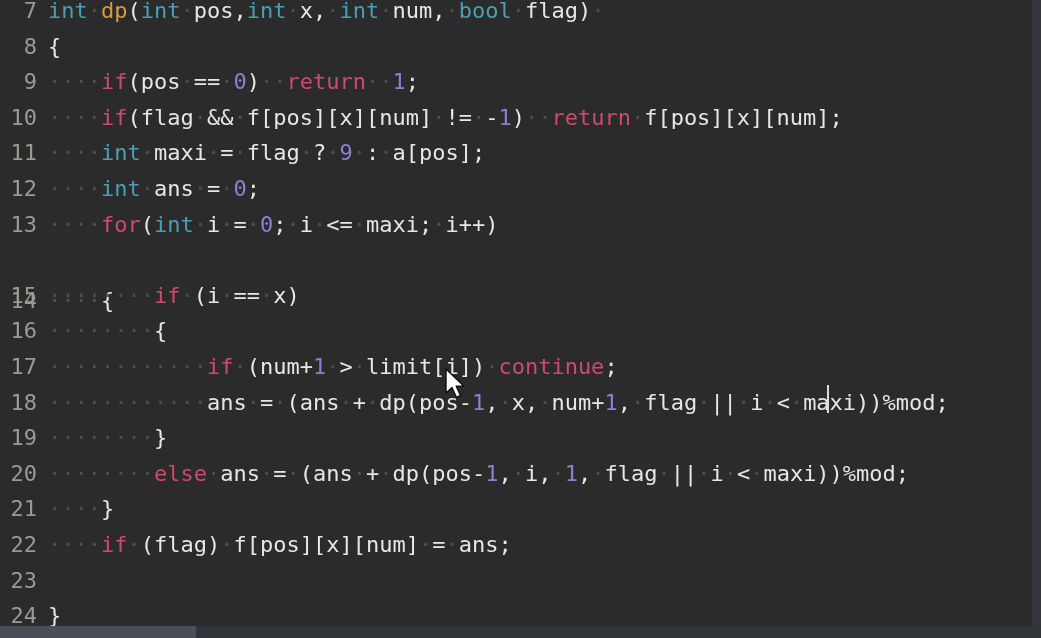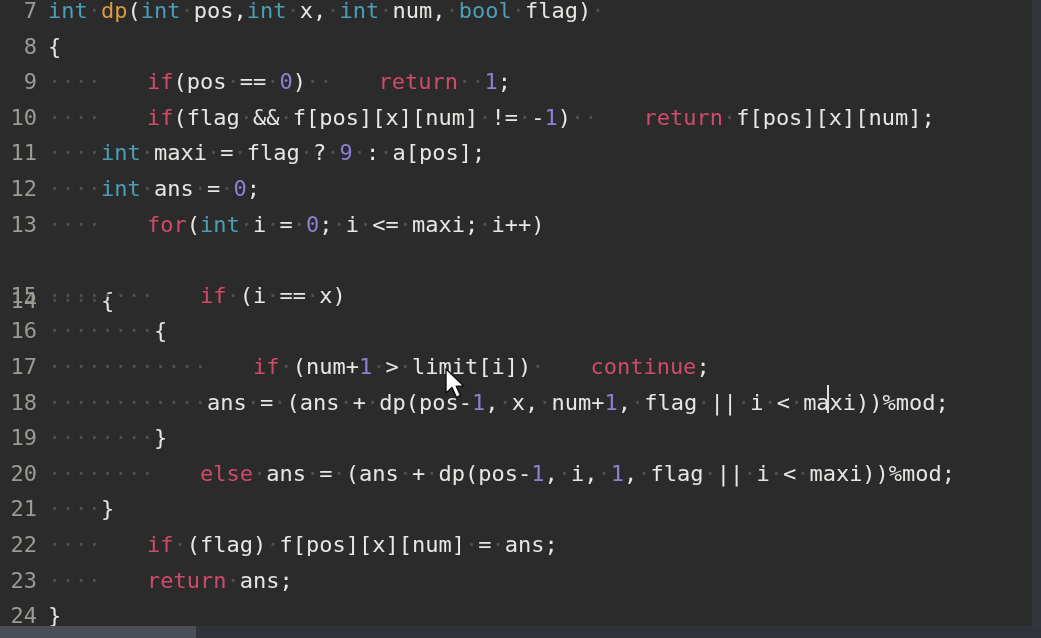--- a/index.html
+++ b/index.html
@@ -58,21 +58,21 @@
   .line-code {
     position: absolute;
     left: 48px;
     top: 0;
     color: #e8e6e3;
     font-size: 22px;
     font-family: "DejaVu Sans Mono", "Liberation Mono", monospace;
     white-space: pre;
   }            
   .tok-type     { color: #4a9fb5; }            
-  .tok-ctrl     { color: #cf4a6b; margin-left: 46px; }            
+  .tok-ctrl     { color: #cf4a6b; }            
   .tok-num      { color: #8f7fd4; }            
   .tok-fn       { color: #d79b42; }            
   .tok-plain    { color: #e8e6e3; }
   .tok-ws       { color: #4e4e4a; }            
 
   
   #text-caret {
     position: absolute;
     width: 2px;
     height: 28px;
@@ -145,21 +145,21 @@
       <div class="code-line" style="position: absolute; left: 0px; top: 206.6px; width: 1041px;"><span class="line-number">13</span><span class="line-code"><span class="tok-ws">····</span><span class="tok-ctrl">for</span><span class="tok-plain">(</span><span class="tok-type">int</span><span class="tok-ws">·</span><span class="tok-plain">i</span><span class="tok-ws">·</span><span class="tok-plain">=</span><span class="tok-ws">·</span><span class="tok-num">0</span><span class="tok-plain">;</span><span class="tok-ws">·</span><span class="tok-plain">i</span><span class="tok-ws">·</span><span class="tok-plain">&lt;=</span><span class="tok-ws">·</span><span class="tok-plain">maxi;</span><span class="tok-ws">·</span><span class="tok-plain">i++)</span></span></div>
       <div class="code-line" style="position: absolute; left: 0px; top: 242.2px; width: 1041px; margin-top: 41px;"><span class="line-number">14</span><span class="line-code"><span class="tok-ws">····</span><span class="tok-plain">{</span></span></div>
       <div class="code-line" style="position: absolute; left: 0px; top: 277.8px; width: 1041px;"><span class="line-number">15</span><span class="line-code"><span class="tok-ws">········</span><span class="tok-ctrl">if</span><span class="tok-ws">·</span><span class="tok-plain">(i</span><span class="tok-ws">·</span><span class="tok-plain">==</span><span class="tok-ws">·</span><span class="tok-plain">x)</span></span></div>
       <div class="code-line" style="position: absolute; left: 0px; top: 313.4px; width: 904px;"><span class="line-number">16</span><span class="line-code"><span class="tok-ws">········</span><span class="tok-plain">{</span></span></div>
       <div class="code-line" style="position: absolute; left: 0px; top: 349px; width: 1041px;"><span class="line-number">17</span><span class="line-code"><span class="tok-ws">············</span><span class="tok-ctrl">if</span><span class="tok-ws">·</span><span class="tok-plain">(num+</span><span class="tok-num">1</span><span class="tok-ws">·</span><span class="tok-plain">&gt;</span><span class="tok-ws">·</span><span class="tok-plain">limit[i])</span><span class="tok-ws">·</span><span class="tok-ctrl">continue</span><span class="tok-plain">;</span></span></div>
       <div class="code-line" style="position: absolute; left: 0px; top: 384.6px; width: 1041px;"><span class="line-number">18</span><span class="line-code"><span class="tok-ws">············</span><span class="tok-plain">ans</span><span class="tok-ws">·</span><span class="tok-plain">=</span><span class="tok-ws">·</span><span class="tok-plain">(ans</span><span class="tok-ws">·</span><span class="tok-plain">+</span><span class="tok-ws">·</span><span class="tok-plain">dp(pos-</span><span class="tok-num">1</span><span class="tok-plain">,</span><span class="tok-ws">·</span><span class="tok-plain">x,</span><span class="tok-ws">·</span><span class="tok-plain">num+</span><span class="tok-num">1</span><span class="tok-plain">,</span><span class="tok-ws">·</span><span class="tok-plain">flag</span><span class="tok-ws">·</span><span class="tok-plain">||</span><span class="tok-ws">·</span><span class="tok-plain">i</span><span class="tok-ws">·</span><span class="tok-plain">&lt;</span><span class="tok-ws">·</span><span class="tok-plain">maxi))%mod;</span></span></div>
       <div class="code-line" style="position: absolute; left: 0px; top: 420.2px; width: 1041px;"><span class="line-number">19</span><span class="line-code"><span class="tok-ws">········</span><span class="tok-plain">}</span></span></div>
       <div class="code-line" style="position: absolute; left: 0px; top: 455.8px; width: 1041px;"><span class="line-number">20</span><span class="line-code"><span class="tok-ws">········</span><span class="tok-ctrl">else</span><span class="tok-ws">·</span><span class="tok-plain">ans</span><span class="tok-ws">·</span><span class="tok-plain">=</span><span class="tok-ws">·</span><span class="tok-plain">(ans</span><span class="tok-ws">·</span><span class="tok-plain">+</span><span class="tok-ws">·</span><span class="tok-plain">dp(pos-</span><span class="tok-num">1</span><span class="tok-plain">,</span><span class="tok-ws">·</span><span class="tok-plain">i,</span><span class="tok-ws">·</span><span class="tok-num">1</span><span class="tok-plain">,</span><span class="tok-ws">·</span><span class="tok-plain">flag</span><span class="tok-ws">·</span><span class="tok-plain">||</span><span class="tok-ws">·</span><span class="tok-plain">i</span><span class="tok-ws">·</span><span class="tok-plain">&lt;</span><span class="tok-ws">·</span><span class="tok-plain">maxi))%mod;</span></span></div>
       <div class="code-line" style="position: absolute; left: 0px; top: 491.4px; width: 922px;"><span class="line-number">21</span><span class="line-code"><span class="tok-ws">····</span><span class="tok-plain">}</span></span></div>
       <div class="code-line" style="position: absolute; left: 0px; top: 527px; width: 1041px;"><span class="line-number">22</span><span class="line-code"><span class="tok-ws">····</span><span class="tok-ctrl">if</span><span class="tok-ws">·</span><span class="tok-plain">(flag)</span><span class="tok-ws">·</span><span class="tok-plain">f[pos][x][num]</span><span class="tok-ws">·</span><span class="tok-plain">=</span><span class="tok-ws">·</span><span class="tok-plain">ans;</span></span></div>
-      <div class="code-line" style="position: absolute; left: 0px; top: 562.6px; width: 1041px; padding-left: 33px;"><span class="line-number">23</span><span class="line-code"><span class="tok-ws">····</span><span class="tok-ctrl">return</span><span class="tok-ws">·</span><span class="tok-plain">ans;</span></span></div>
+      <div class="code-line" style="position: absolute; left: 0px; top: 562.6px; width: 1041px; padding-left: 33px;"><span class="line-number">23</span></div>
       <div class="code-line" style="position: absolute; left: 0px; top: 598.2px; width: 1041px;"><span class="line-number">24</span><span class="line-code"><span class="tok-plain">}</span></span></div>
     </div>
 
   <div id="text-caret"></div>
 
   <div id="mouse-pointer">
     <svg width="26" height="34" viewBox="0 0 26 34" xmlns="http://www.w3.org/2000/svg">
       <polygon points="1,1 1,25 7,19.5 11.5,29.5 15.5,27.5 11.2,18.2 19,18.2" fill="#ffffff" stroke="#101010" stroke-width="1.4" stroke-linejoin="round"></polygon>
     </svg>
   </div>

